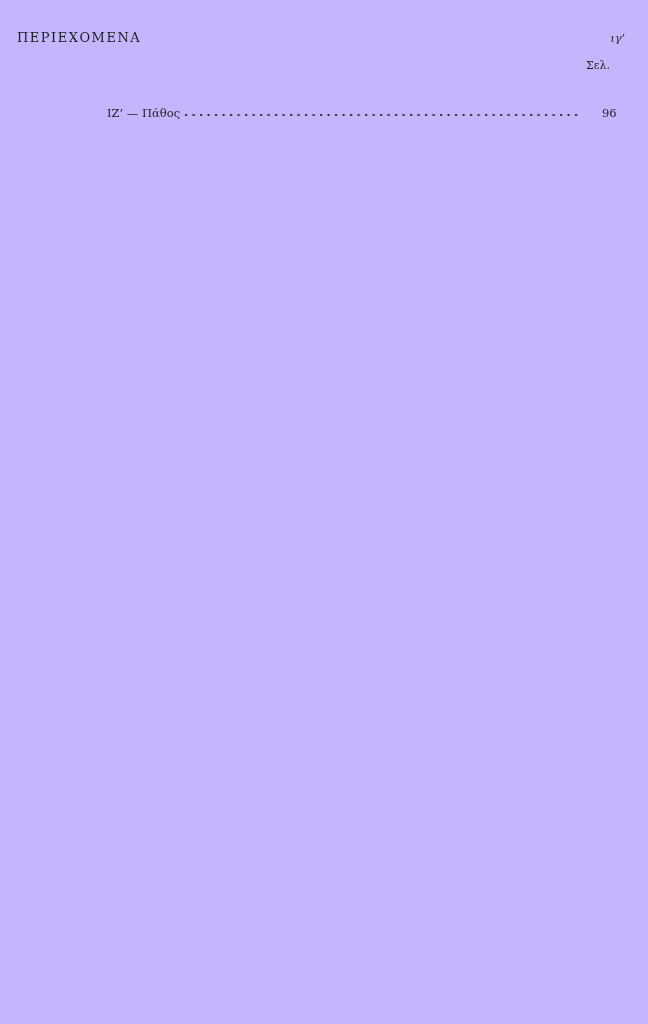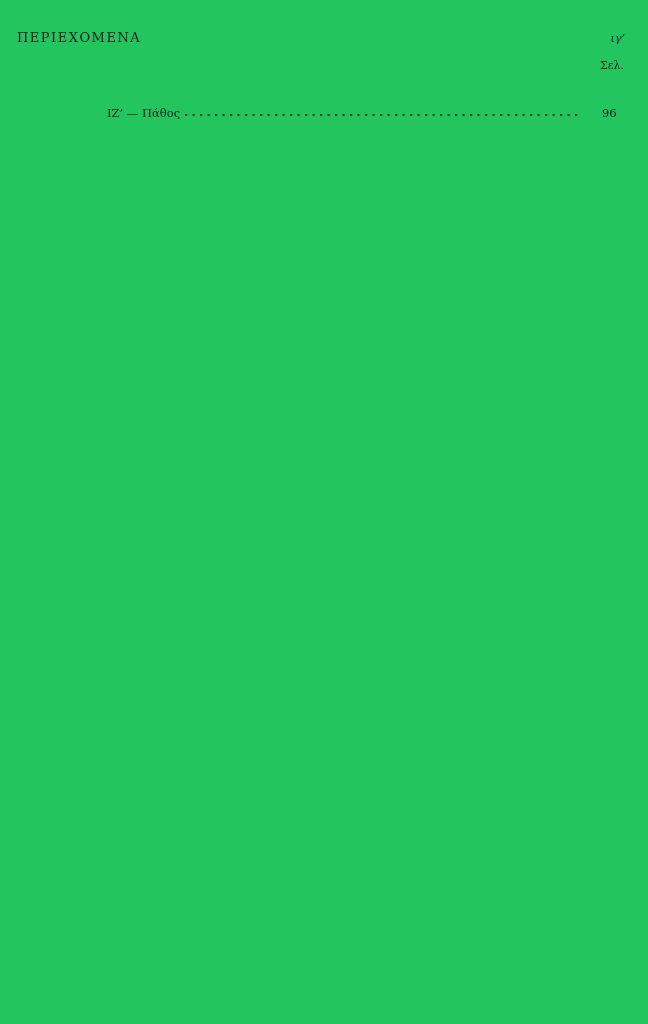--- a/index.html
+++ b/index.html
@@ -5,21 +5,21 @@
   html, body {
     margin: 0;
     padding: 0;
     background: #e8e8e6;
   }
   .page {
     position: relative;
     width: 648px;
     height: 1024px;
     margin: 0 auto;
-    background: #22c55e;
+    background: #c4b5fd;
     color: #1e1e1e;
     font-family: "DejaVu Serif", "Liberation Serif", serif;
     box-sizing: border-box;
     padding: 30px 23px 20px 17px;
     overflow: hidden;
   }
   .running-head {
     display: flex;
     justify-content: space-between;
     align-items: baseline;
@@ -30,21 +30,21 @@
     letter-spacing: 1.5px;
     font-weight: 400;
   }
   .running-head .folio {
     font-style: italic;
     font-size: 11px;
   }
   .col-head {
     text-align: right;
     font-size: 11px;
-    margin: 10px 1px 4px 0;
+    margin: 10px 15px 4px 0;
   }
   .toc {
     margin-left: 90px;
   }
   .toc-row {
     display: flex;
     align-items: baseline;
     font-size: 11.5px;
     line-height: 14.15px;
     white-space: nowrap;

